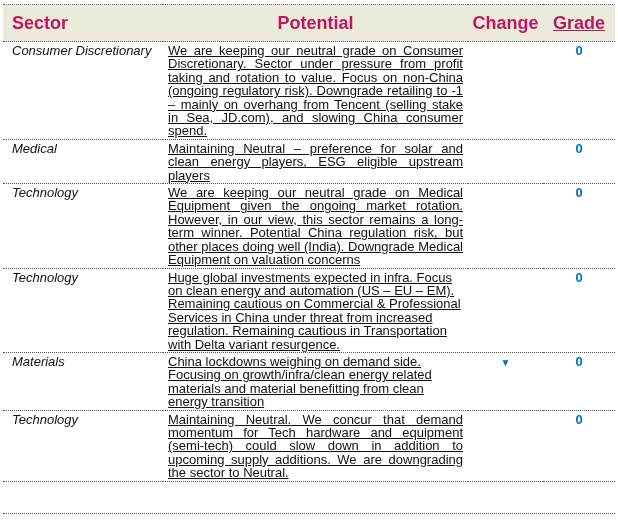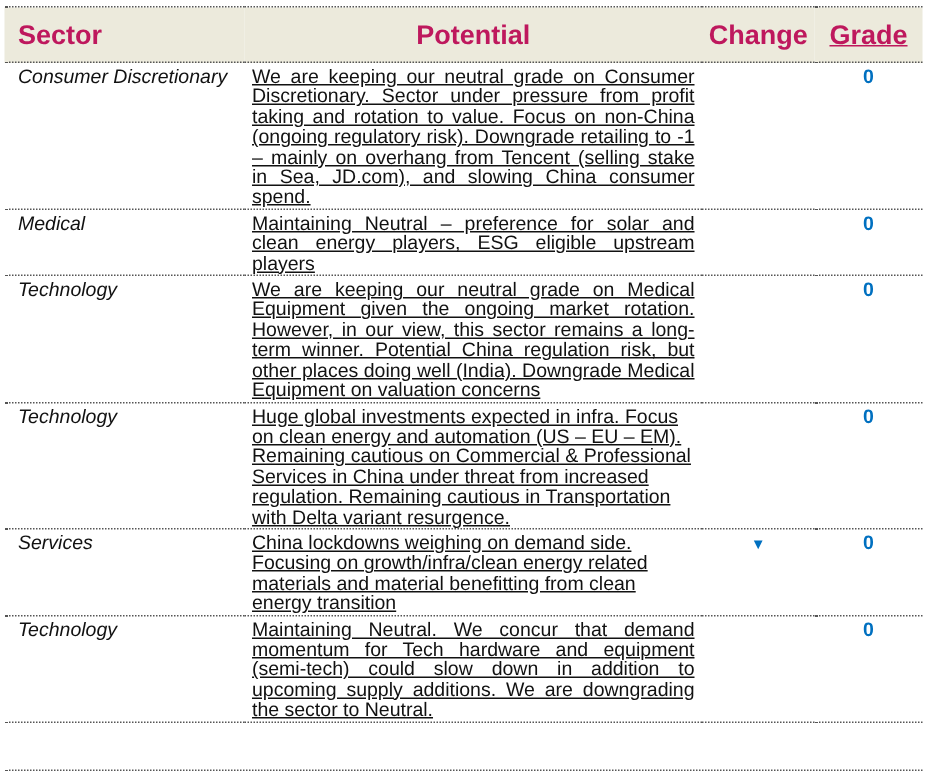--- a/index.html
+++ b/index.html
@@ -104,21 +104,21 @@
           <td class="c-change"></td>
           <td class="c-grade">0</td>
         </tr>
         <tr>
           <td class="c-sector">Technology</td>
           <td class="c-comment">Huge global investments expected in infra. Focus on clean energy and automation (US – EU – EM). Remaining cautious on Commercial &amp; Professional Services in China under threat from increased regulation. Remaining cautious in Transportation with Delta variant resurgence.</td>
           <td class="c-change"></td>
           <td class="c-grade">0</td>
         </tr>
         <tr>
-          <td class="c-sector">Services</td>
+          <td class="c-sector">Materials</td>
           <td class="c-comment">China lockdowns weighing on demand side. Focusing on growth/infra/clean energy related materials and material benefitting from clean energy transition</td>
           <td class="c-change"><span class="tri">▼</span></td>
           <td class="c-grade">0</td>
         </tr>
         <tr>
           <td class="c-sector">Technology</td>
           <td class="c-comment just">Maintaining Neutral. We concur that demand momentum for Tech hardware and equipment (semi-tech) could slow down in addition to upcoming supply additions. We are downgrading the sector to Neutral.</td>
           <td class="c-change"></td>
           <td class="c-grade">0</td>
         </tr>

